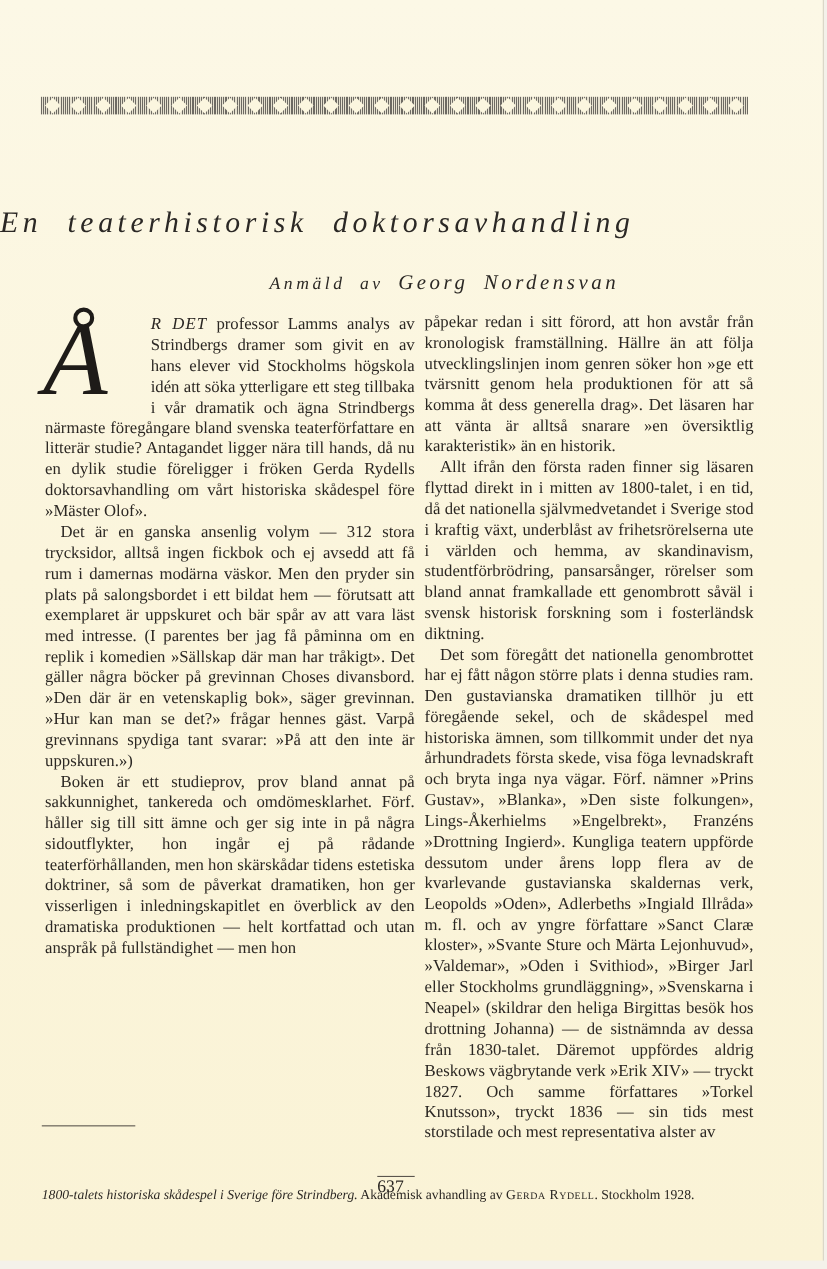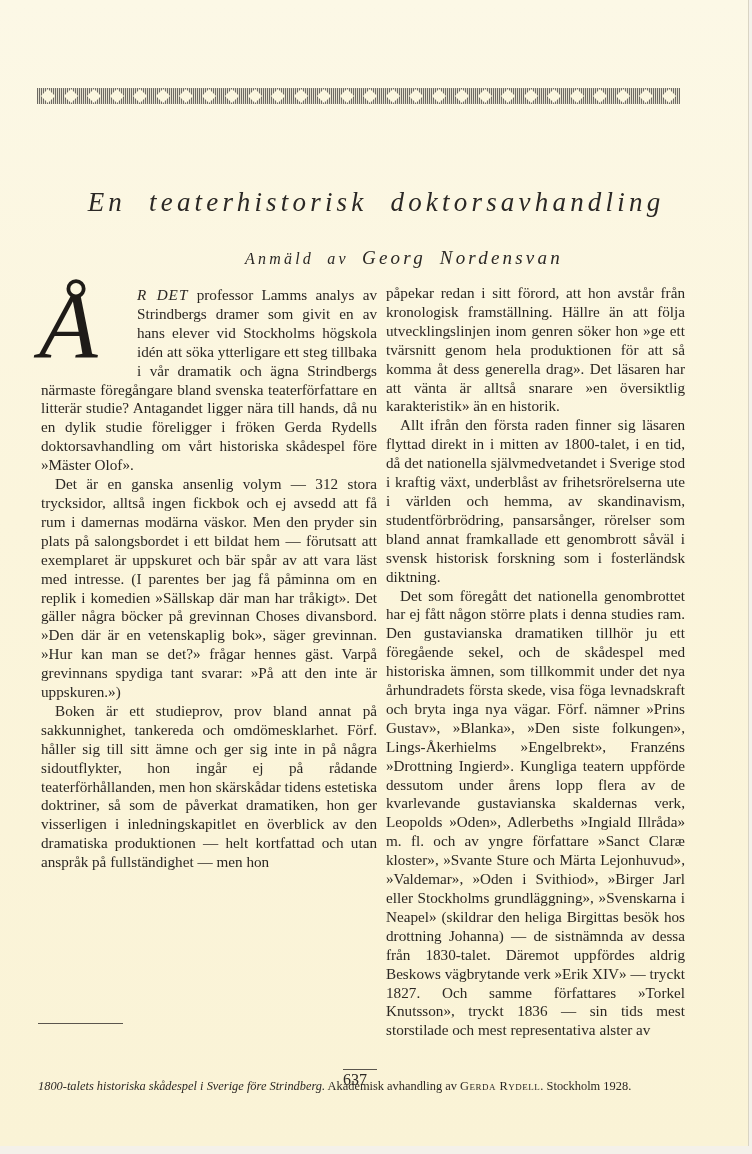--- a/index.html
+++ b/index.html
@@ -21,21 +21,21 @@
   }
   .tile {
     flex: 1 1 0; position: relative;
   }
   .tile::after {
     content: ""; position: absolute; left: 50%; top: 50%;
     width: 10px; height: 10px; background: #fbf6df;
     transform: translate(-50%, -50%) rotate(45deg);
   }
   .title {
-    position: absolute; left: 0; width: 752px; top: 187px; text-align: center;
+    position: absolute; left: 0; width: 752px; top: 187px; text-align: left;
     font-family: "Liberation Serif", serif; font-style: italic;
     font-size: 27px; letter-spacing: 4.2px; word-spacing: 12px; color: #2b2825;
   }
   .byline {
     position: absolute; left: 0; width: 752px; top: 247px; text-align: center;
     font-family: "Liberation Serif", serif; font-style: italic;
     font-size: 16px; letter-spacing: 3.2px; word-spacing: 6px; color: #2b2825; padding-left: 28px;
   }
   .byline .big { font-size: 19px; }
   .col {

